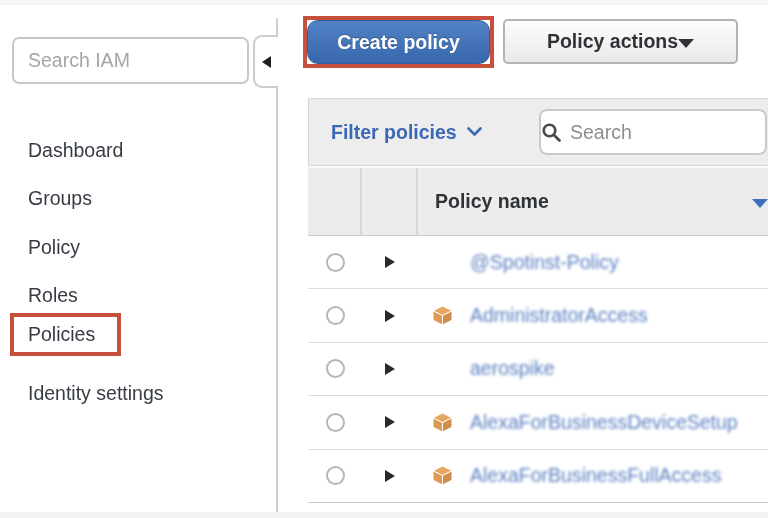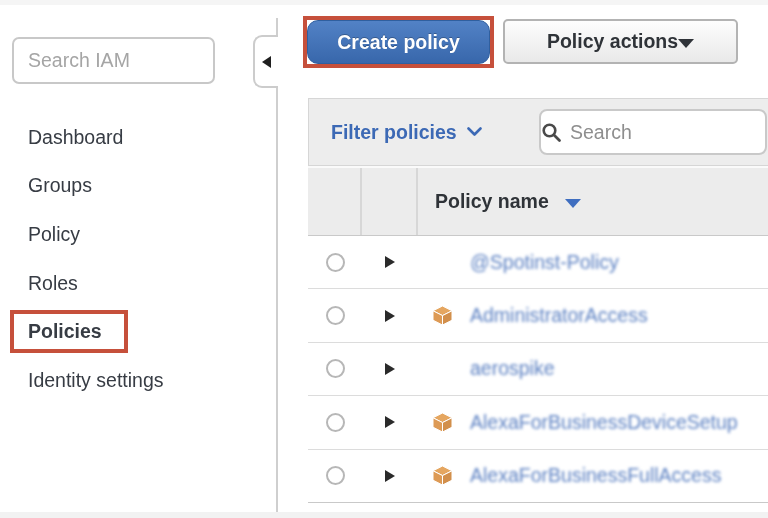--- a/index.html
+++ b/index.html
@@ -4,29 +4,29 @@
 <style>
   * { margin:0; padding:0; box-sizing:border-box; }
   html,body { background:#fff; }
   body { font-family:"Liberation Sans", sans-serif; }
   .screen { position:relative; width:768px; height:518px; overflow:hidden; background:#fff; }
 
   .edge-strip-top    { position:absolute; left:0; top:0; width:100%; height:5px; background:#f5f5f5; }
   .edge-strip-bottom { position:absolute; left:0; bottom:0; width:100%; height:6px; background:#f2f2f2; z-index:5; }
 
   
-  .iam-search { position:absolute; left:12px; top:37px; width:203px; height:47px;
+  .iam-search { position:absolute; left:12px; top:37px; width:237px; height:47px;
     border:2px solid #c8c8c8; border-radius:7px; font-family:inherit; font-size:19.5px;
     padding:0 14px; color:#555; background:#fff; outline:none; }
   .iam-search::placeholder { color:#a5a5a5; }
 
   .nav { position:absolute; left:28px; top:113px; display:flex; flex-direction:column; }
-  .nav-item { height:48.6px; display:flex; align-items:center; font-size:19.5px; color:#373c44; cursor:pointer; }
+  .nav-item { height:48.6px; display:flex; align-items:flex-end; font-size:19.5px; color:#373c44; cursor:pointer; }
   .nav-item .hlbox { display:inline-flex; align-items:center;
-    border:4px solid var(--highlight,#c6503b); padding:6px 22px 6px 14px; margin-left:-18px; font-weight:bold; }
+    border:4px solid var(--highlight,#c6503b); padding:6px 22px 6px 14px; margin-left:-18px; font-weight:normal; }
 
   .v-divider { position:absolute; left:276px; top:18px; height:494px; width:2px; background:#cfcfcf; }
   .collapse-tab { position:absolute; left:253px; top:35px; width:25px; height:53px; background:#fff;
     border:2px solid #ccc; border-right:none; border-radius:9px 0 0 9px; z-index:3; cursor:pointer;
     display:flex; align-items:center; }
   .caret-left { width:0; height:0; margin-left:7px;
     border-top:6px solid transparent; border-bottom:6px solid transparent; border-right:9px solid #1f1f1f; }
 
   
   .hlframe-btn { position:absolute; left:303px; top:16px; width:191px; height:52px;
@@ -49,21 +49,21 @@
   .search-box { position:absolute; left:230px; top:10px; width:228px; height:46px; background:#fff;
     border:2px solid #c9c9c9; border-radius:8px; display:flex; align-items:center; gap:8px; }
   .search-box input { border:none; outline:none; font-family:inherit; font-size:19.5px; width:150px; color:#444; background:transparent; }
   .search-box input::placeholder { color:#8e8e8e; }
 
   
   .tbl-header { position:absolute; left:308px; top:166px; width:460px; height:70px; background:#ececec;
     border-top:2px solid #fafafa; border-bottom:1px solid #c9c9c9; display:flex; }
   .hc1 { width:54px; border-right:2px solid #d7d7d7; }
   .hc2 { width:56px; border-right:2px solid #d7d7d7; }
-  .hc3 { flex:1; display:flex; align-items:center; padding-left:17px; cursor:pointer; }
+  .hc3 { flex:1; display:flex; align-items:center; padding-left:17px; cursor:pointer;justify-content:space-between; }
   .hdr-label { font-weight:bold; font-size:19.5px; color:#2f3338; }
   .caret-down-blue { width:0; height:0; border-left:8px solid transparent; border-right:8px solid transparent;
     border-top:9px solid #3f6ec0; margin-left:16px; margin-top:4px; }
 
   .tbl-rows { position:absolute; left:308px; top:236px; width:460px; }
   .row { height:53.4px; display:flex; background:#fff; border-bottom:1px solid #dcdcdc; }
   .row:last-child { border-bottom:1px solid #c9c9c9; }
   .rc1 { width:54px; display:flex; align-items:center; justify-content:center; }
   .rc2 { width:56px; display:flex; align-items:center; justify-content:center; }
   .rc3 { flex:1; display:flex; align-items:center; padding-left:14px; overflow:hidden; }

